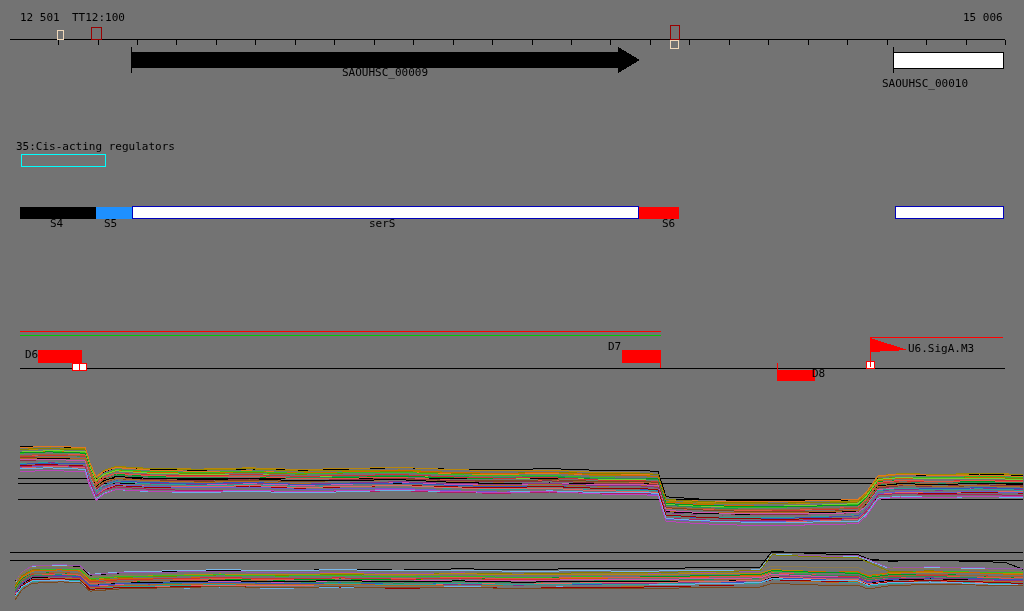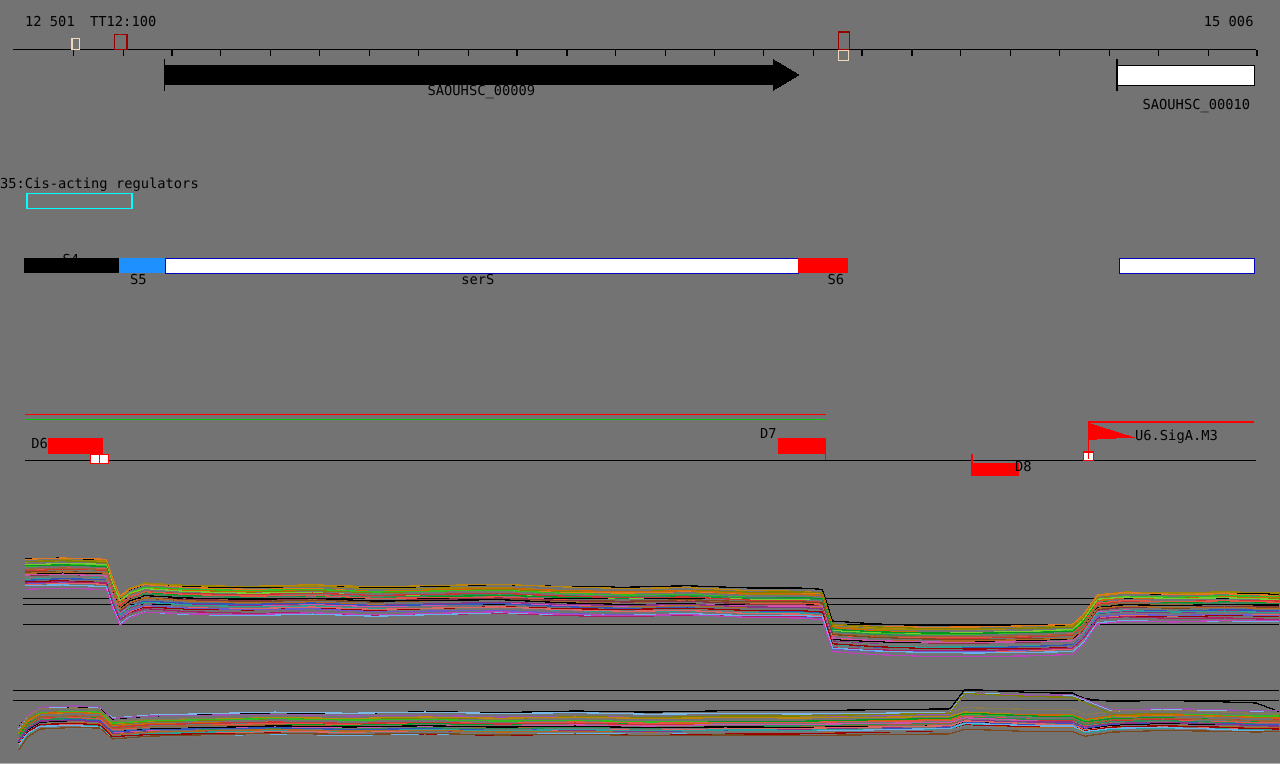--- a/index.html
+++ b/index.html
@@ -124,25 +124,25 @@
       <polyline points="15,596.3 22,586.6 32,581.0 60,580.4 80,581.8 90,591.1 120,589.3 170,588.4 220,587.4 280,588.3 340,587.0 400,587.7 460,586.4 520,587.0 580,585.6 640,585.2 700,583.9 760,582.7 772,578.6 800,579.6 830,580.7 858,580.9 868,585.2 890,582.6 930,582.0 975,583.4 1005,584.8 1023,585.1" fill="none" stroke="#6ab0e8" stroke-width="1"></polyline>
       <polyline points="15,599.1 22,589.3 32,583.4 60,582.4 80,583.3 90,592.0 120,589.7 170,588.4 220,587.0 280,587.6 340,586.2 400,586.9 460,585.7 520,586.6 580,585.6 640,585.7 700,585.0 760,584.3 772,580.6 800,582.0 830,583.4 858,583.8 868,588.1 890,585.3 930,584.4 975,585.4 1005,586.3 1023,586.1" fill="none" stroke="#777777" stroke-width="1"></polyline>
       <polyline points="15,600.0 22,589.7 32,583.3 60,581.9 80,582.5 90,591.2 120,588.9 170,587.7 220,586.6 280,587.6 340,586.7 400,588.0 460,587.3 520,588.6 580,588.0 640,588.4 700,587.8 760,587.1 772,583.3 800,584.4 830,585.4 858,585.3 868,589.0 890,585.7 930,584.4 975,585.0 1005,585.6 1023,585.2" fill="none" stroke="#7a4a1e" stroke-width="1"></polyline>
     </svg>
 
   <div class="lbl" style="left:20px;top:12px">12 501</div>
   <div class="lbl" style="left:72px;top:12px">TT12:100</div>
   <div class="lbl" style="left:963px;top:12px">15 006</div>
 
   <div class="lbl" style="left:342px;top:67px">SAOUHSC_00009</div>
-  <div class="lbl" style="left:914px;top:78px">SAOUHSC_00010</div>
+  <div class="lbl" style="left:882px;top:78px">SAOUHSC_00010</div>
 
-  <div class="lbl" style="left:0px;top:141px">35:Cis-acting regulators</div>
+  <div class="lbl" style="left:16px;top:141px">35:Cis-acting regulators</div>
 
-  <div class="lbl" style="left:50px;top:202px">S4</div>
+  <div class="lbl" style="left:50px;top:218px">S4</div>
   <div class="lbl" style="left:104px;top:218px">S5</div>
   <div class="lbl" style="left:369px;top:218px">serS</div>
   <div class="lbl" style="left:662px;top:218px">S6</div>
 
   <div class="lbl" style="left:25px;top:349px">D6</div>
   <div class="lbl" style="left:608px;top:341px">D7</div>
   <div class="lbl" style="left:812px;top:368px">D8</div>
   <div class="lbl" style="left:908px;top:343px">U6.SigA.M3</div>
 </div>
 

